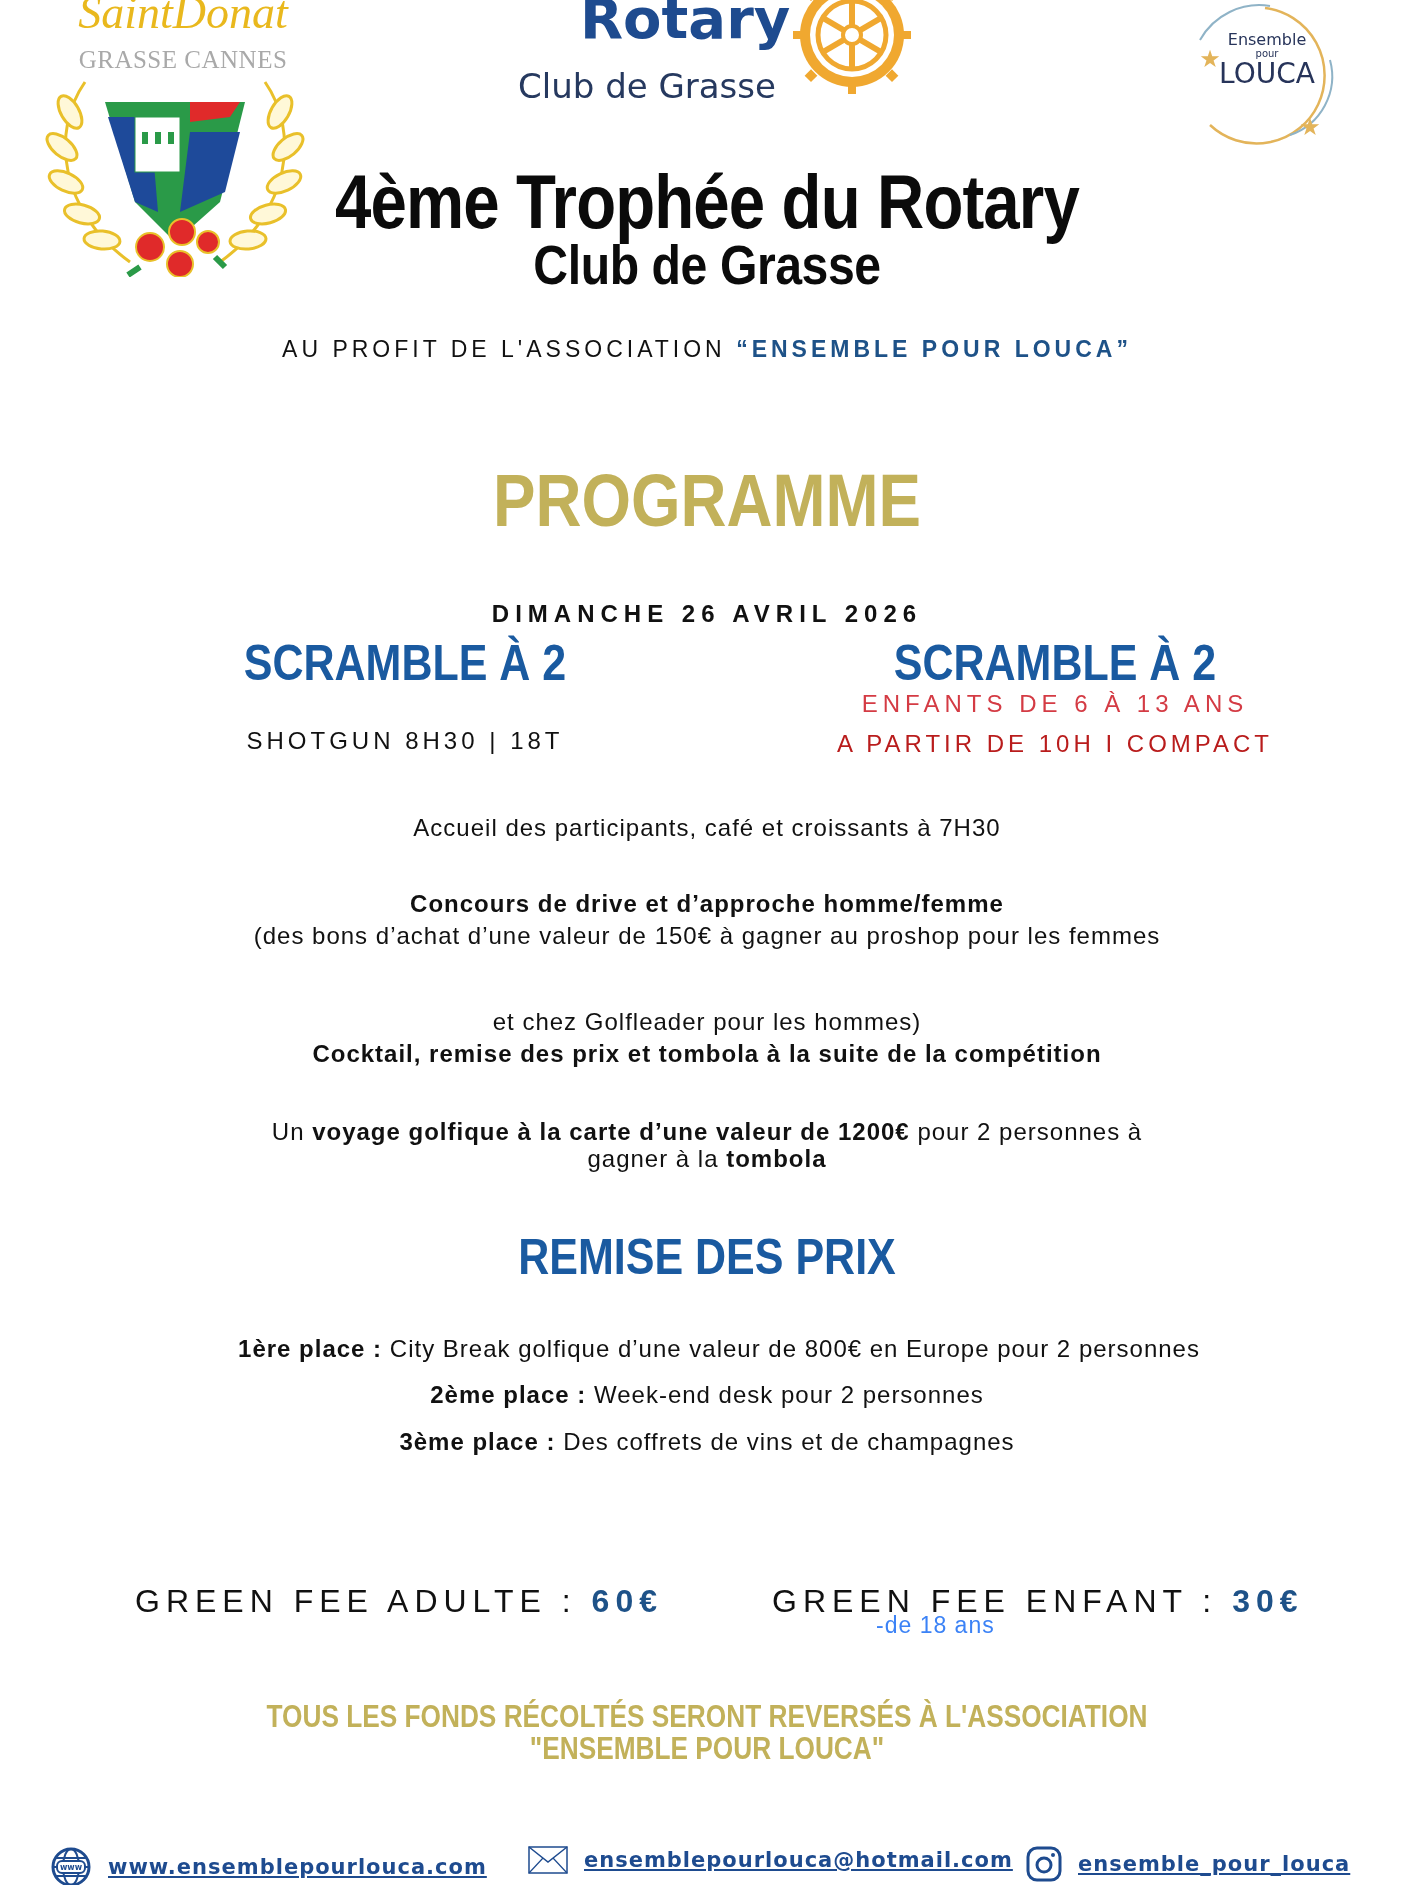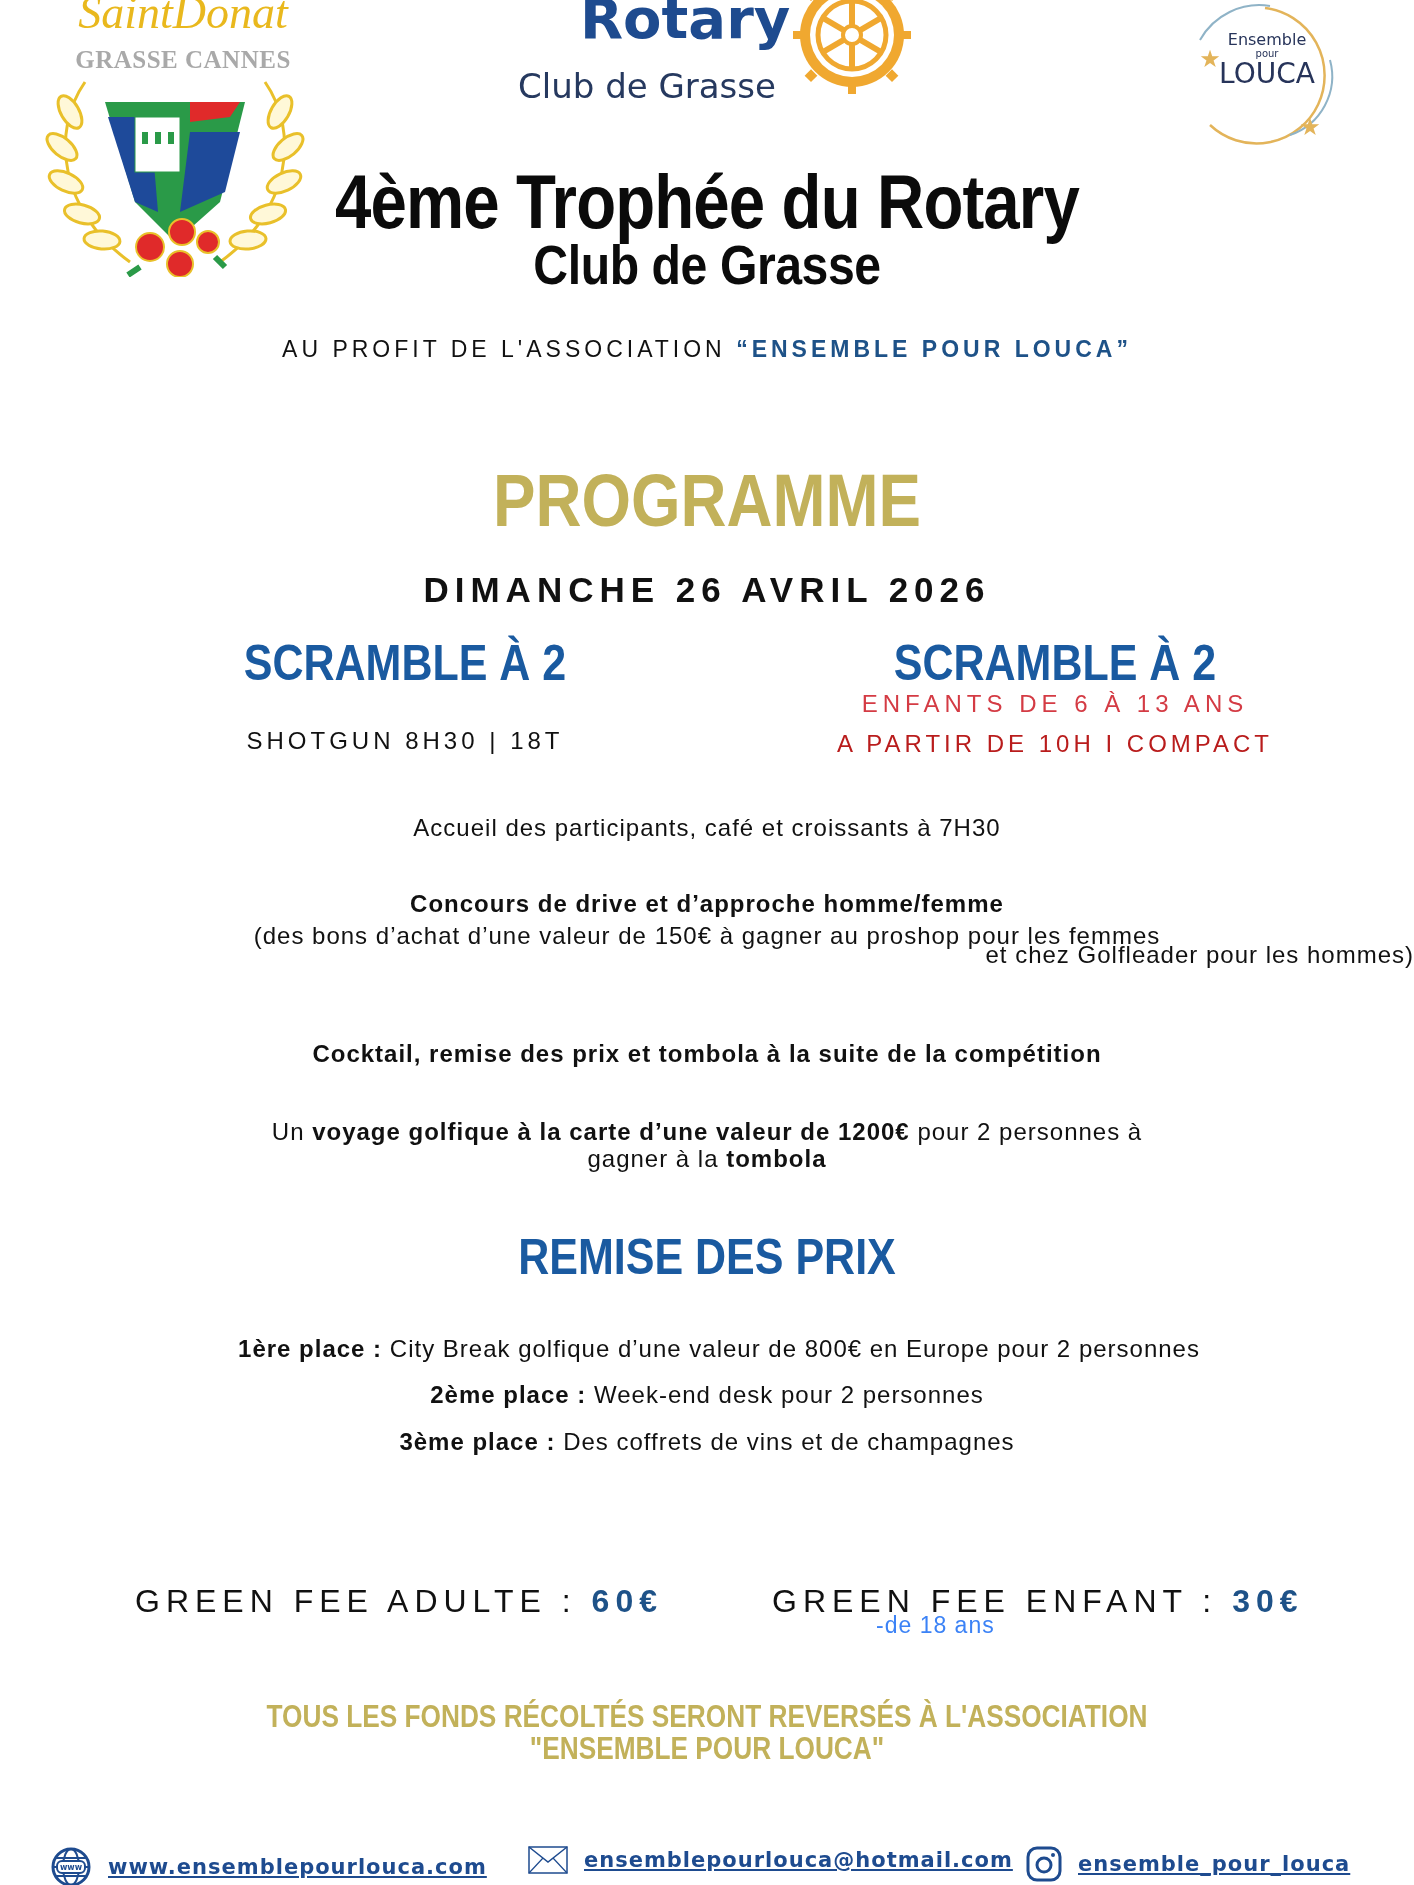--- a/index.html
+++ b/index.html
@@ -7,21 +7,21 @@
   body { position: relative; font-family: "Liberation Sans", sans-serif; color: #111; }
 
   .abs { position: absolute; }
   .center { left: 0; width: 1414px; text-align: center; }
 
   
   .logo-stdonat { left: 40px; top: 0; width: 270px; height: 280px; }
   .stdonat-script { position: absolute; left: 8px; top: -14px; width: 270px; text-align: center;
     font-family: "Liberation Serif", serif; font-style: italic; font-size: 46px; color: #e9b81d; }
   .stdonat-sub { position: absolute; left: 18px; top: 46px; width: 250px; text-align: center;
-    font-family: "Liberation Serif", serif; font-size: 25px; color: #a9a9a9; letter-spacing: 0.5px; font-weight: bold; }
+    font-family: "Liberation Serif", serif; font-size: 25px; color: #a9a9a9; letter-spacing: 0.5px; }
   .stdonat-crest { position: absolute; left: 0; top: 72px; width: 270px; height: 205px; }
 
   .logo-rotary { left: 515px; top: 0; width: 400px; height: 115px; }
   .rotary-word { position: absolute; left: 65px; top: -14px; font-family: "DejaVu Sans", sans-serif;
     font-weight: bold; font-size: 56px; color: #1e4b8f; }
   .rotary-club { position: absolute; left: 3px; top: 66px; font-family: "DejaVu Sans", sans-serif;
     font-size: 34px; color: #26395f; }
   .rotary-wheel { position: absolute; left: 272px; top: -30px; width: 130px; height: 130px; }
 
   .logo-louca { left: 1170px; top: 0; width: 190px; height: 150px; }
@@ -29,21 +29,21 @@
   
   .title-main { top: 158px; font-weight: bold; font-size: 76px; color: #0b0b0b; letter-spacing: -1px;
     transform: scaleX(0.86); }
   .title-sub { top: 232px; font-weight: bold; font-size: 56px; color: #0b0b0b; letter-spacing: -0.5px;
     transform: scaleX(0.86); }
 
   .profit { top: 336px; font-size: 23px; letter-spacing: 4px; color: #111; }
   .profit .hl { color: #1e5288; font-weight: bold; }
 
   .programme { top: 458px; font-weight: bold; font-size: 74px; color: #c2b15a; transform: scaleX(0.86); }
-  .date { top: 570px; font-size: 35px; letter-spacing: 6px; font-weight: bold; color: #111; }
+  .date { top: 600px; font-size: 24px; letter-spacing: 6px; font-weight: bold; color: #111; }
 
   .col-left { left: 190px; width: 430px; text-align: center; }
   .col-right { left: 800px; width: 510px; text-align: center; }
   .scramble { top: 634px; font-weight: bold; font-size: 50px; color: #1a5aa0; transform: scaleX(0.86); }
   .enfants { top: 690px; font-size: 24px; letter-spacing: 5px; color: #d43b44; }
   .shotgun { top: 727px; font-size: 24px; letter-spacing: 4px; color: #111; }
   .apartir { top: 730px; font-size: 24px; letter-spacing: 4px; color: #b91c1c; }
 
   .body-line { font-size: 24px; color: #111; letter-spacing: 1px; }
   .b { font-weight: bold; }
@@ -160,21 +160,21 @@
 <div class="abs col-left shotgun">SHOTGUN 8H30 | 18T</div>
 
 <div class="abs col-right scramble">SCRAMBLE À 2</div>
 <div class="abs col-right enfants">ENFANTS DE 6 À 13 ANS</div>
 <div class="abs col-right apartir">A PARTIR DE 10H I COMPACT</div>
 
 <div class="abs center body-line" style="top:814px;">Accueil des participants, café et croissants à 7H30</div>
 
 <div class="abs center body-line b" style="top:890px;">Concours de drive et d’approche homme/femme</div>
 <div class="abs center body-line" style="top:922px;">(des bons d’achat d’une valeur de 150€ à gagner au proshop pour les femmes</div>
-<div class="abs center body-line" style="top:941px;text-align:right;">et chez Golfleader pour les hommes)</div>
+<div class="abs center body-line" style="top:1008px;">et chez Golfleader pour les hommes)</div>
 
 <div class="abs center body-line b" style="top:1040px;">Cocktail, remise des prix et tombola à la suite de la compétition</div>
 
 <div class="abs center body-line" style="top:1118px;">
   <span>Un </span><span class="b">voyage golfique à la carte d’une valeur de 1200€</span><span> pour 2 personnes à</span>
 </div>
 <div class="abs center body-line" style="top:1145px;">
   <span>gagner à la </span><span class="b">tombola</span>
 </div>
 

